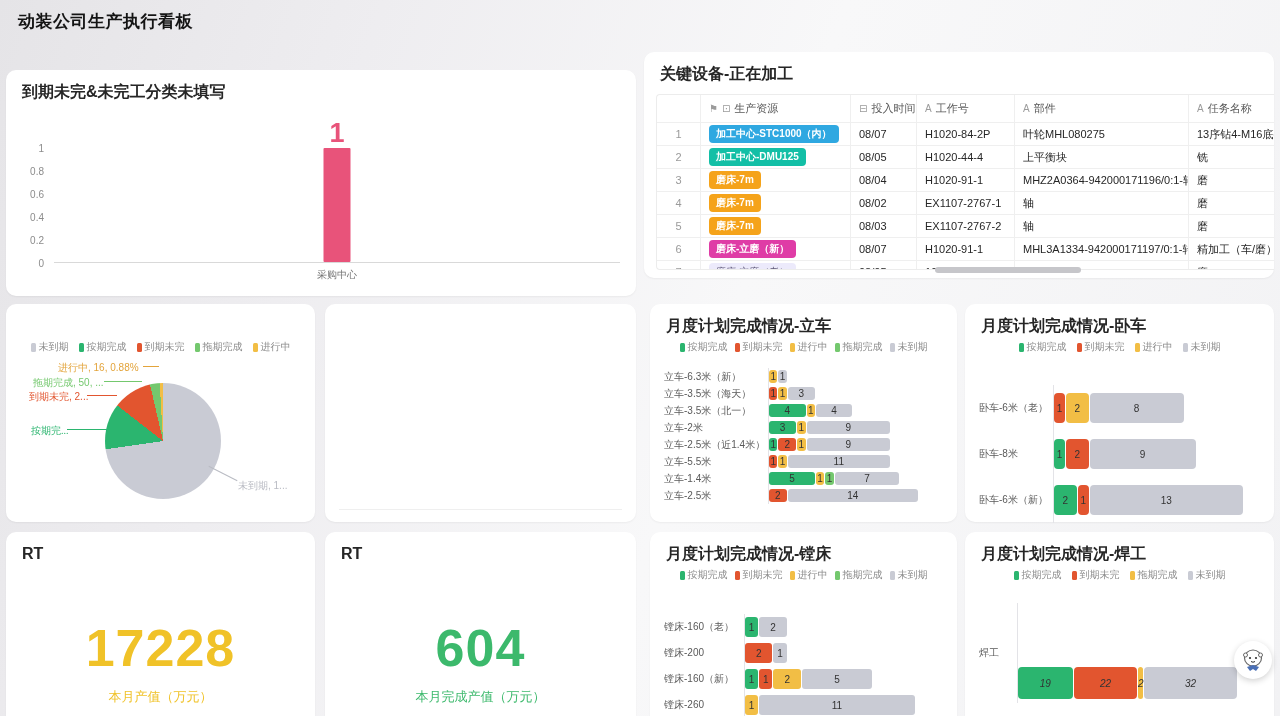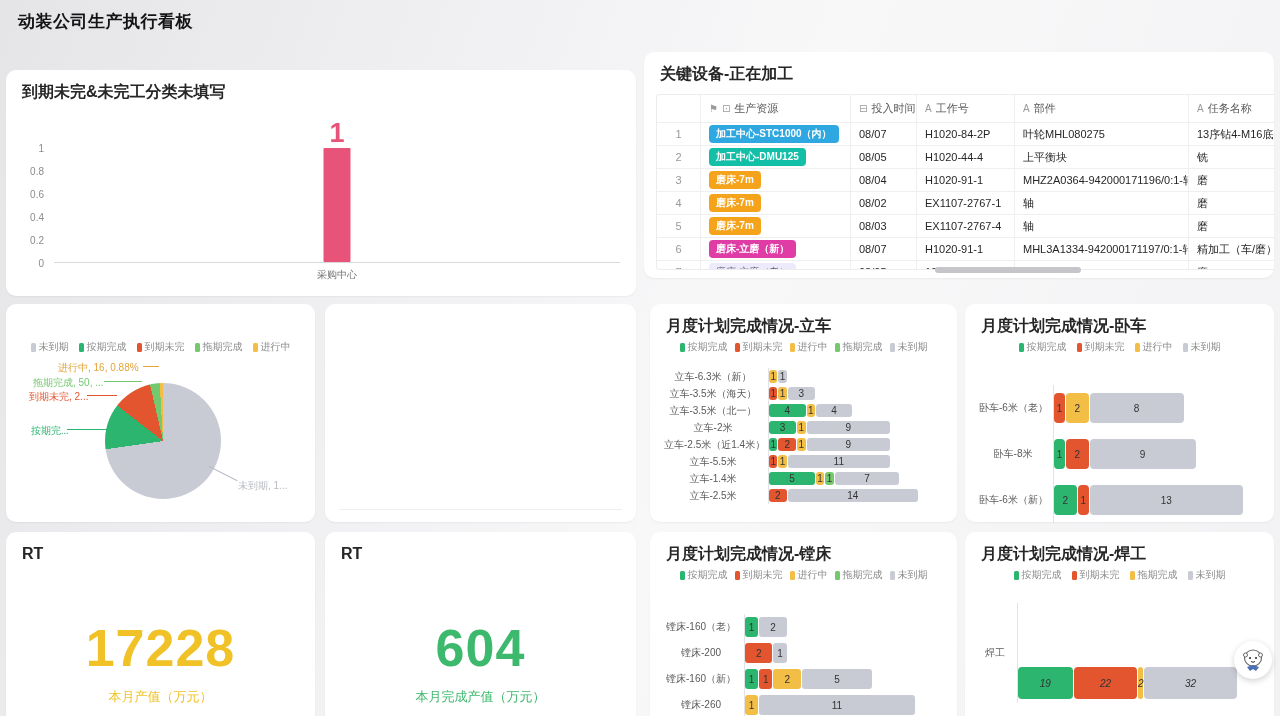--- a/index.html
+++ b/index.html
@@ -67,21 +67,21 @@
   .rt-value{position:absolute;left:0;right:0;top:86px;text-align:center;font-size:52px;font-weight:bold;letter-spacing:1px;}
   .rt-label{position:absolute;left:0;right:0;top:156px;text-align:center;font-size:13px;}
 
   
   .sc-legend{position:absolute;left:10px;right:10px;top:36px;display:flex;justify-content:center;gap:10px;white-space:nowrap;}
   .c-vlathe .sc-legend,.c-boring .sc-legend{gap:7px;}
   .sc-body{position:absolute;left:14px;right:10px;}
   .c-vlathe .sc-body{top:64px;} .c-hlathe .sc-body{top:81px;} .c-boring .sc-body{top:82px;} .c-welder .sc-body{top:71px;}
   .crow{display:flex;align-items:center;}
   .c-vlathe .crow{height:17px;} .c-hlathe .crow{height:46px;} .c-boring .crow{height:26px;} .c-welder .crow{height:100px;align-items:flex-end;}
-  .clabel{font-size:10px;color:#595959;text-align:center;padding-right:6px;box-sizing:border-box;flex:none;white-space:nowrap;overflow:hidden;}
+  .clabel{font-size:10px;color:#595959;text-align:left;padding-right:6px;box-sizing:border-box;flex:none;white-space:nowrap;overflow:hidden;}
   .c-vlathe .clabel{width:104px;} .c-hlathe .clabel{width:74px;} .c-boring .clabel{width:80px;} .c-welder .clabel{width:38px;align-self:center;}
   .cplot{flex:none;border-left:1px solid #e3e3e7;display:flex;align-items:center;height:100%;}
   .c-welder .cplot{align-items:flex-end;padding-bottom:4px;box-sizing:border-box;}
   .segm{border-radius:3px;margin-right:1px;display:flex;align-items:center;justify-content:center;
         font-size:10px;color:#333;box-sizing:border-box;flex:none;}
   .c-vlathe .segm{height:13px;} .c-hlathe .segm{height:30px;border-radius:4px;} .c-boring .segm{height:20px;} .c-welder .segm{height:32px;border-radius:4px;font-style:italic;}
 
   .c-yellow{color:#f0c228;} .c-green{color:#3cb96c;}
 
   
@@ -182,21 +182,21 @@
           <div class="tcell">EX1107-2767-1</div>
           <div class="tcell">轴</div>
           <div class="tcell">磨</div>
         </div>
         <div class="trow">
           <div class="tcell num">5</div>
           <div class="tcell">
             <span class="tag orange" style="background: rgb(245, 163, 26);">磨床-7m</span>
           </div>
           <div class="tcell">08/03</div>
-          <div class="tcell">EX1107-2767-4</div>
+          <div class="tcell">EX1107-2767-2</div>
           <div class="tcell">轴</div>
           <div class="tcell">磨</div>
         </div>
         <div class="trow">
           <div class="tcell num">6</div>
           <div class="tcell">
             <span class="tag magenta" style="background: rgb(223, 60, 166);">磨床-立磨（新）</span>
           </div>
           <div class="tcell">08/07</div>
           <div class="tcell">H1020-91-1</div>

